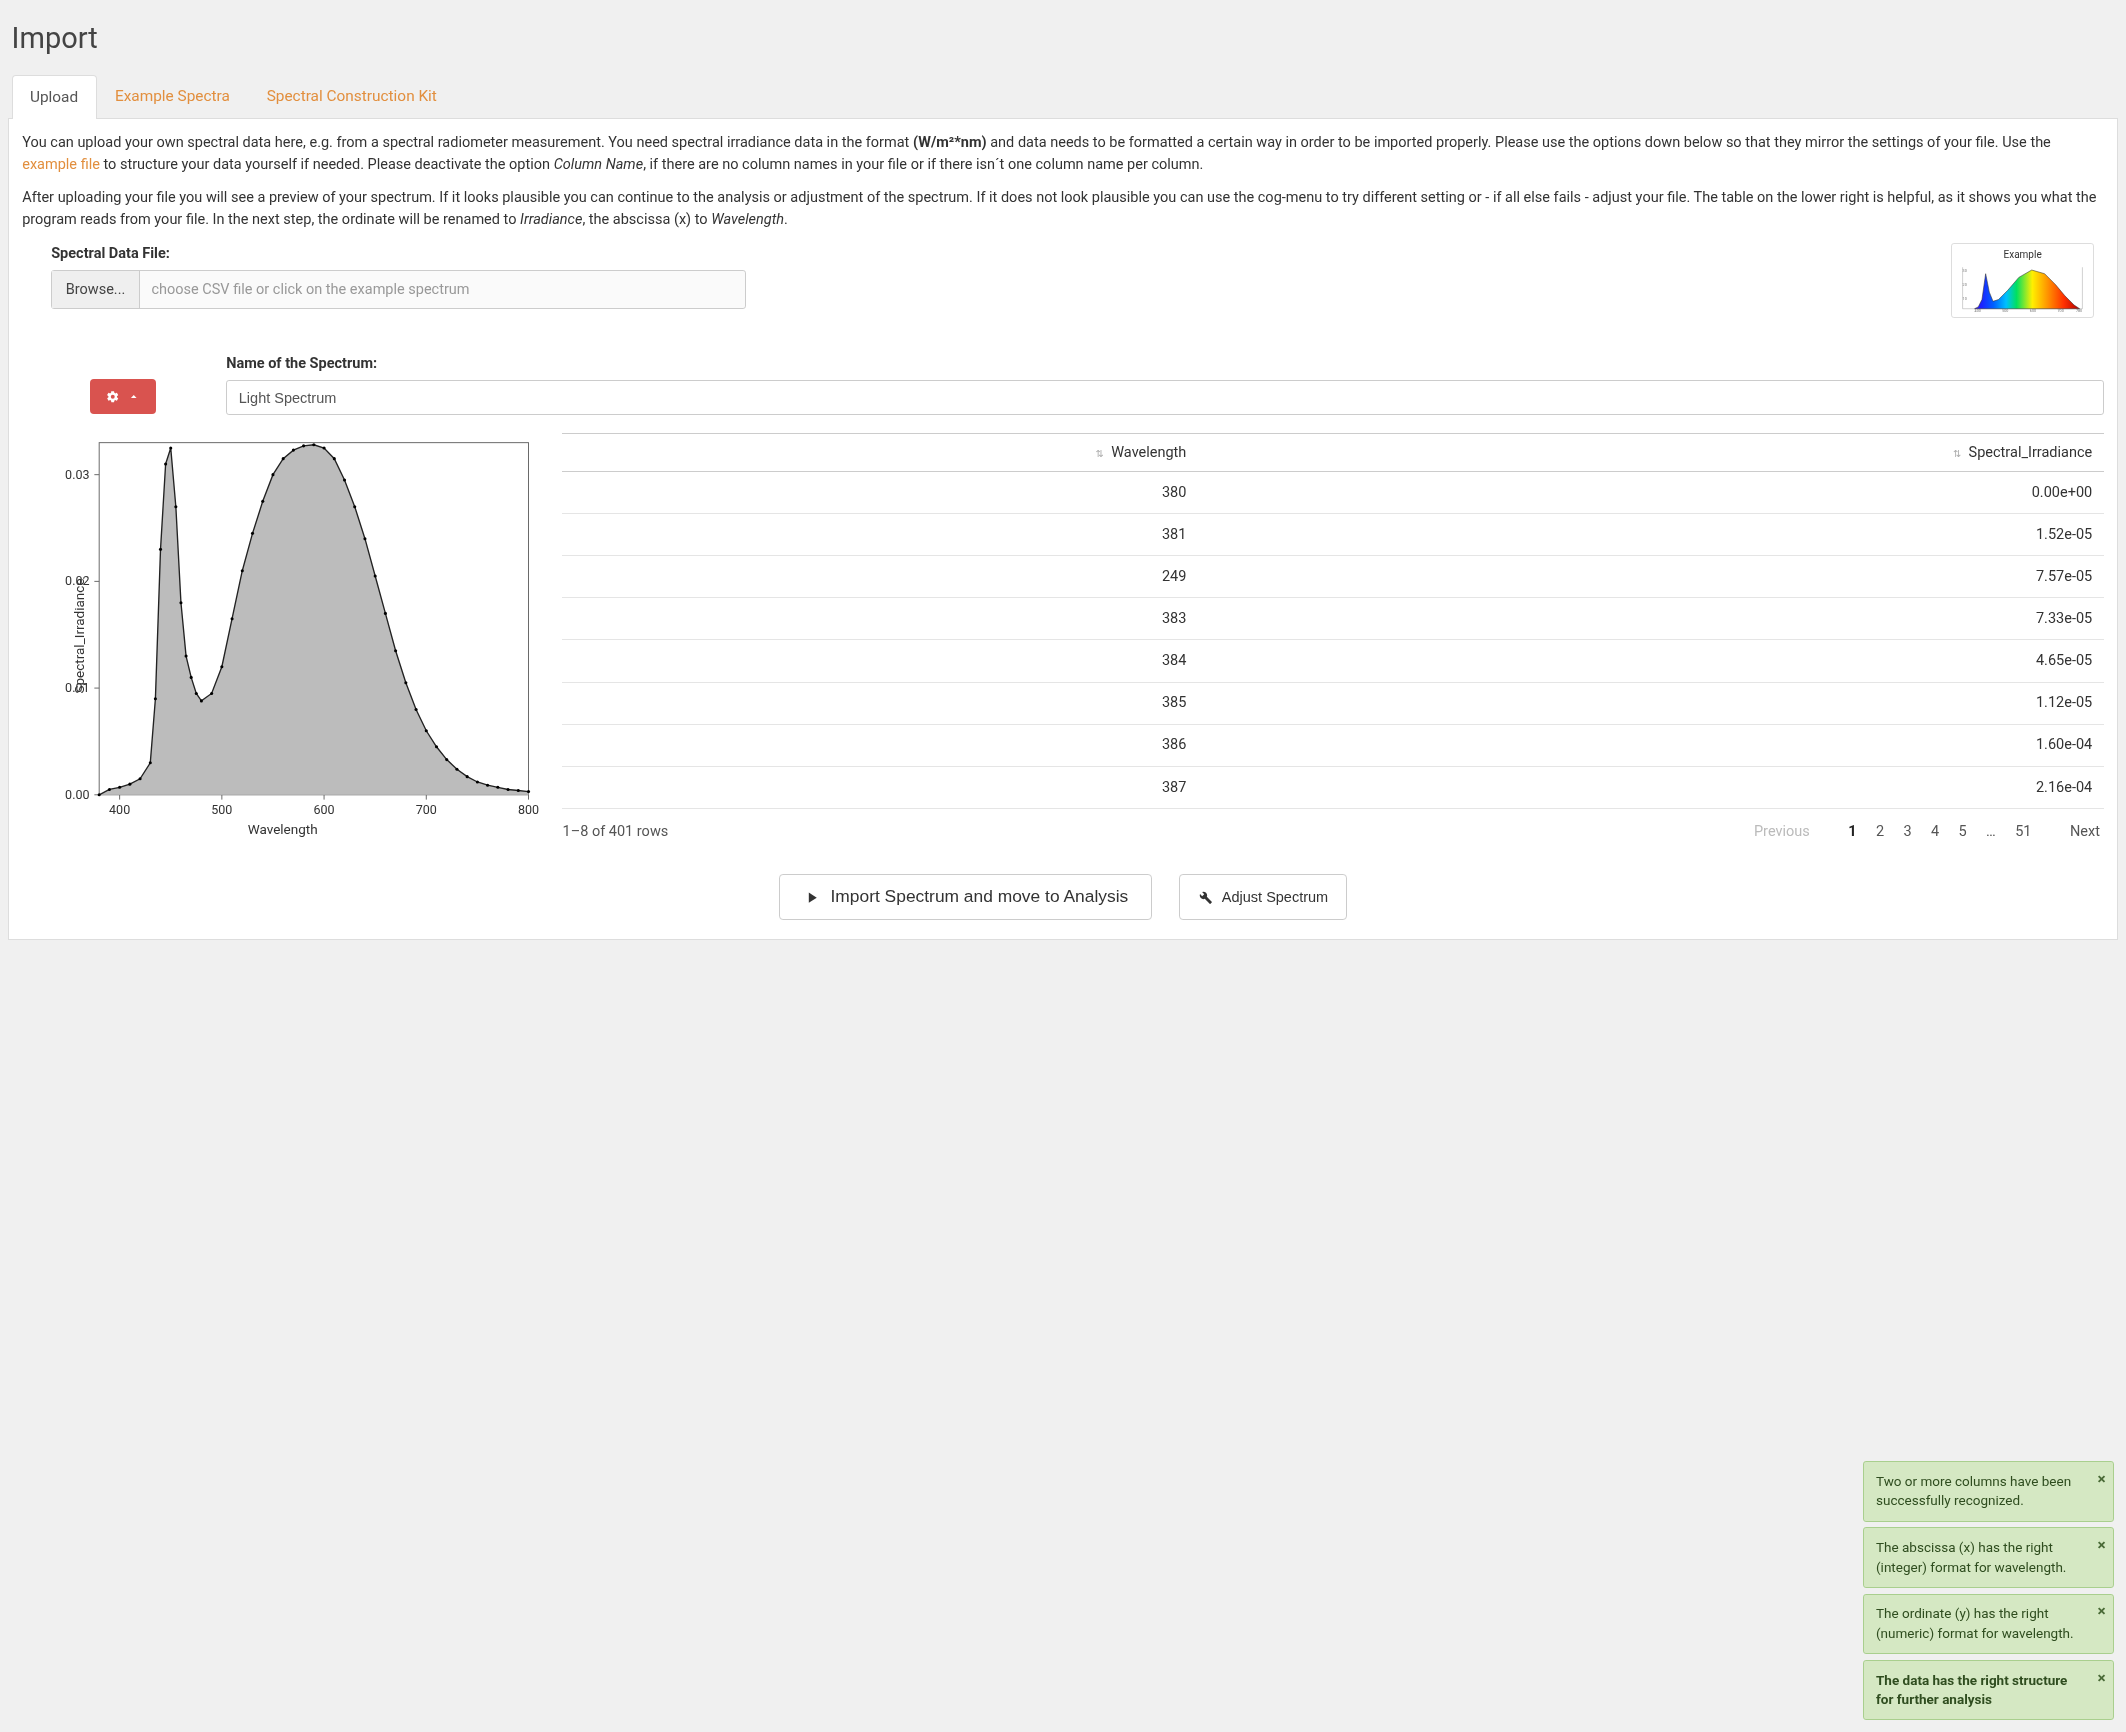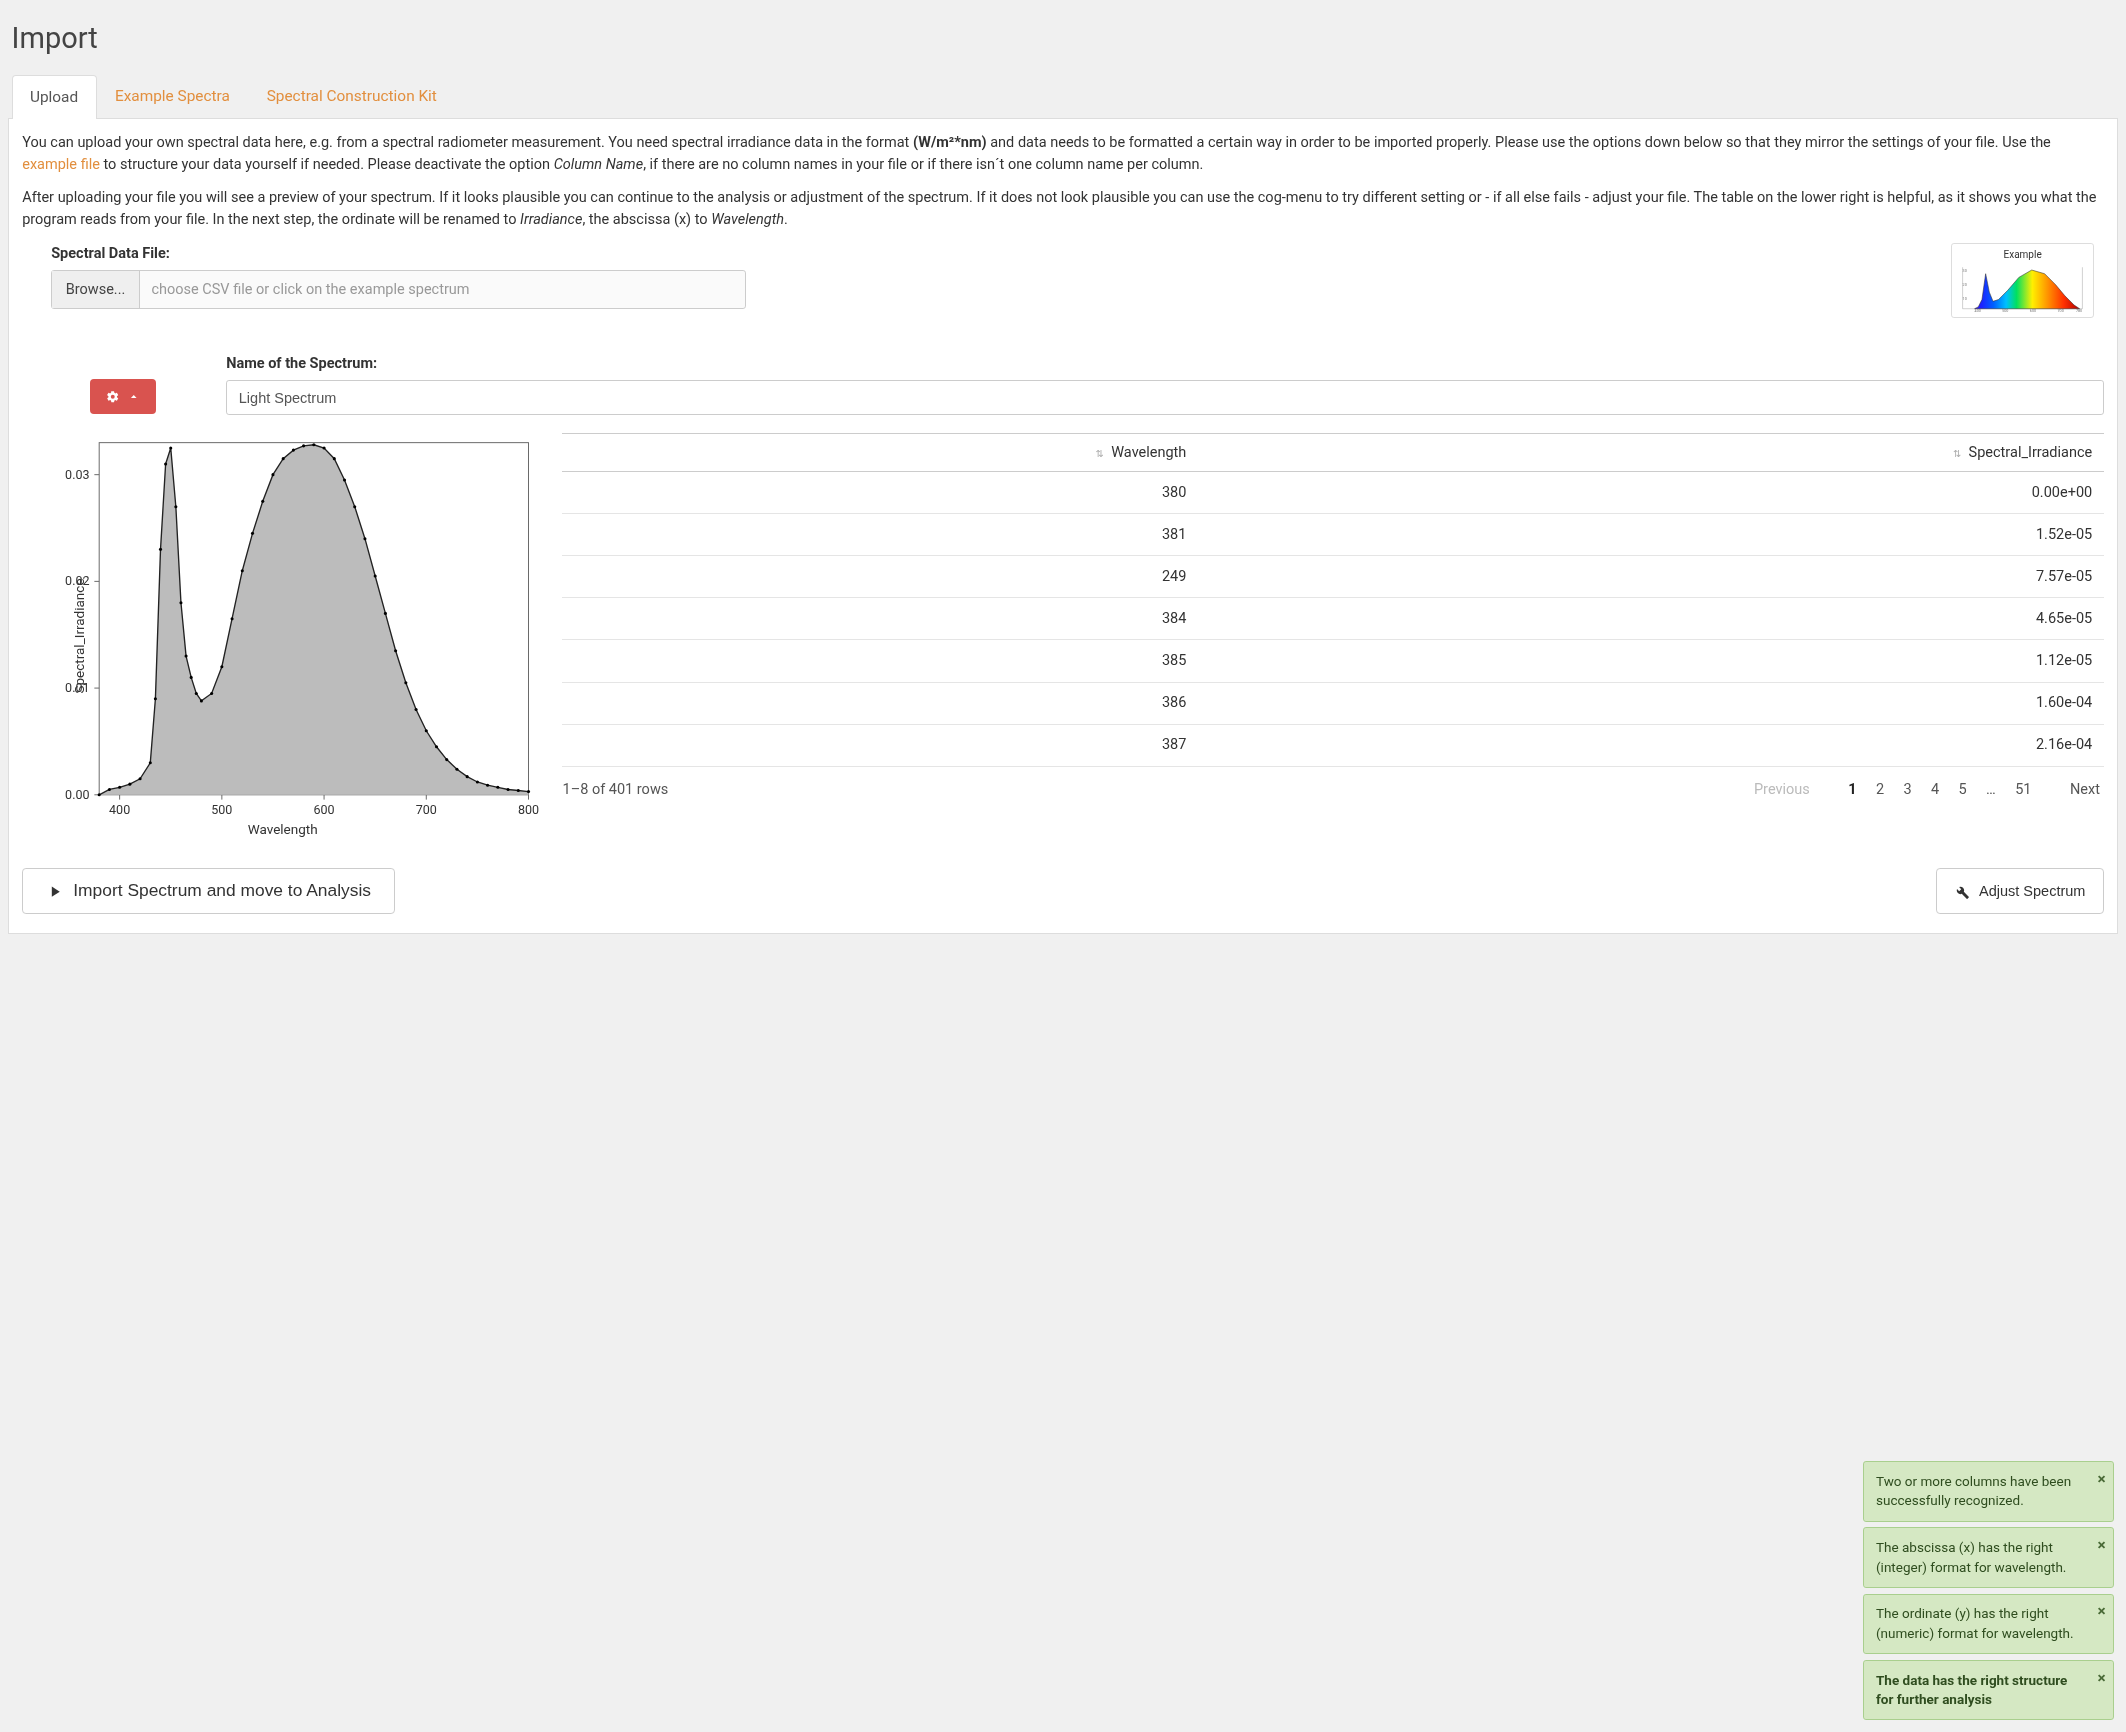--- a/index.html
+++ b/index.html
@@ -209,21 +209,21 @@
   .toast .close-x {
     position:absolute; top:5.8px; right:7.7px;
     color:#4a6a37; cursor:pointer;
     font-size: 15.4px; font-weight:700;
   }
   .toast.bold { font-weight:700; }
 
   
   .action-bar {
     display:flex;
-    justify-content:space-between;
+    justify-content:center;
     gap: 27px;
     margin-top: 29px;
   }
   .btn-lg {
     background:#fff;
     border:1px solid #ccc;
     border-radius:3.9px;
     padding: 11.6px 23px;
     font-size: 17.4px;
     display:flex; align-items:center; gap:9.7px;
@@ -408,20 +408,24 @@
               </tr>
               <tr>
                 <td>381</td>
                 <td>1.52e-05</td>
               </tr>
               <tr>
                 <td>249</td>
                 <td>7.57e-05</td>
               </tr>
               <tr>
+                <td>383</td>
+                <td>7.33e-05</td>
+              </tr>
+              <tr>
                 <td>384</td>
                 <td>4.65e-05</td>
               </tr>
               <tr>
                 <td>385</td>
                 <td>1.12e-05</td>
               </tr>
               <tr>
                 <td>386</td>
                 <td>1.60e-04</td>

